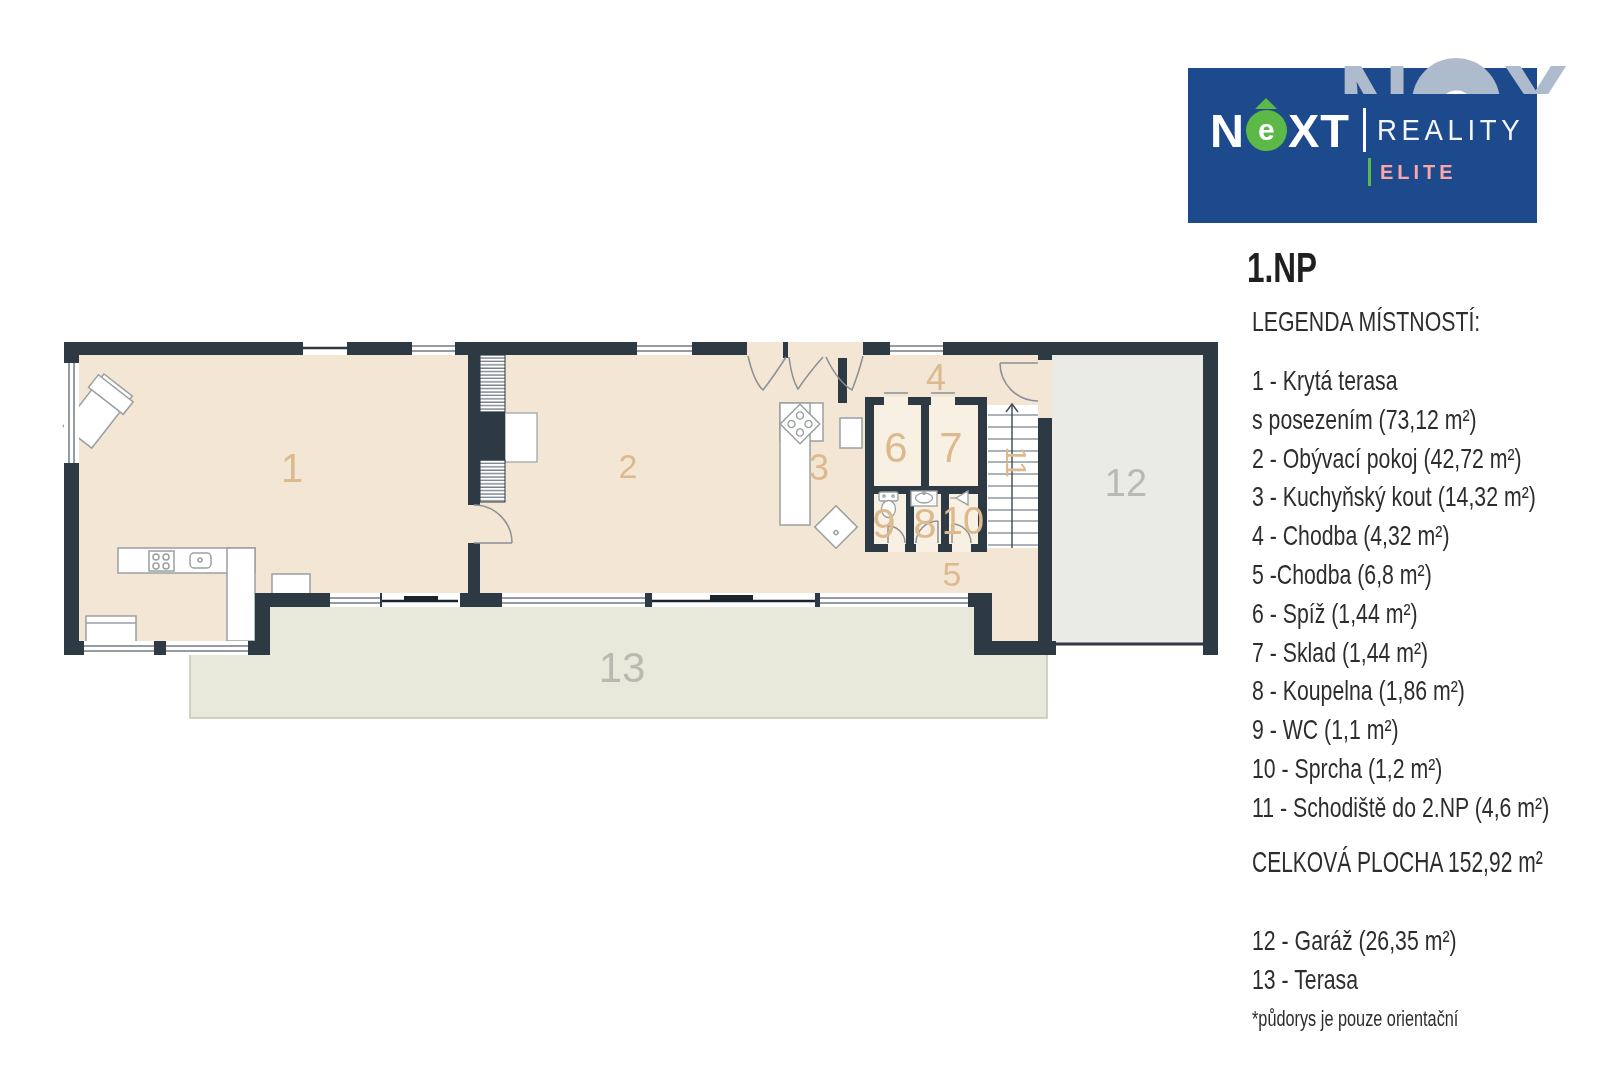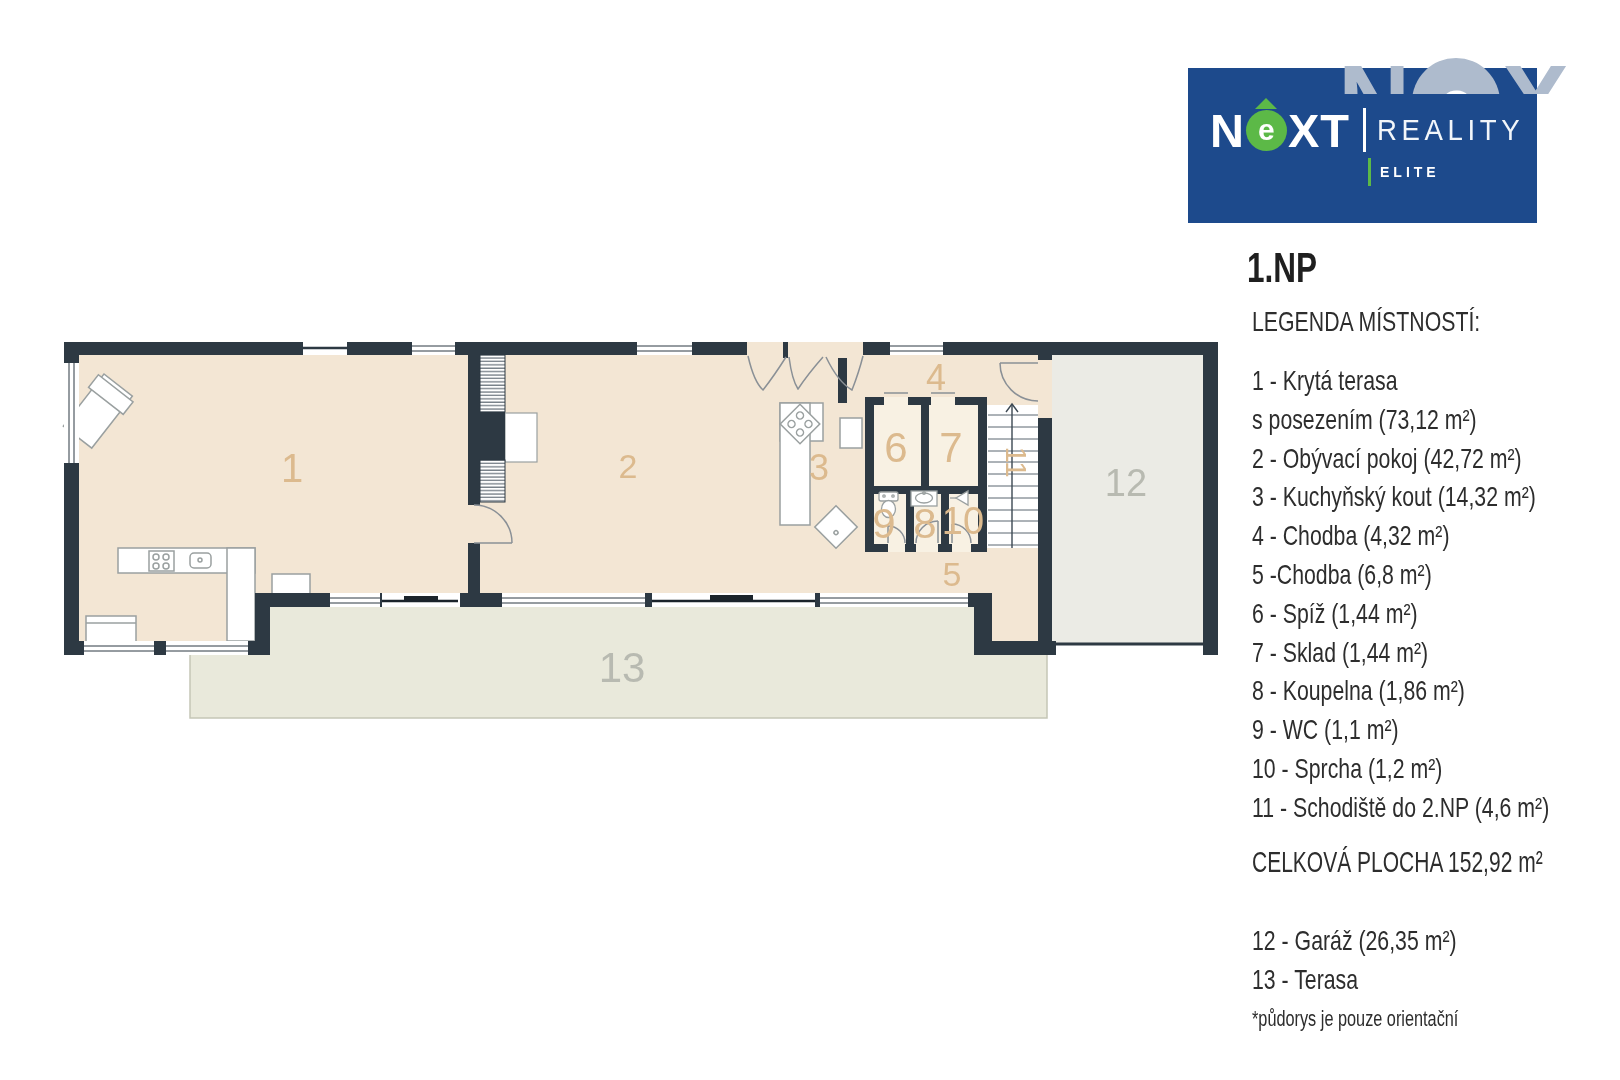--- a/index.html
+++ b/index.html
@@ -14,21 +14,21 @@
             margin:0 1px;display:flex;align-items:center;justify-content:center;}
   .e-circle span{color:#ffffff;font-weight:bold;font-size:30px;line-height:1;}
   .e-arrow{position:absolute;top:-12px;left:50%;transform:translateX(-50%);width:0;height:0;
            border-left:11px solid transparent;border-right:11px solid transparent;
            border-bottom:11px solid #5cb947;}
   .brand-divider{width:3px;height:44px;background:#ffffff;margin:0 11px 0 13px;}
   .brand-reality{color:#f2f6fa;font-size:30px;letter-spacing:5px;font-weight:400;
                  transform:scaleX(0.92);transform-origin:0 50%;}
   .elite-row{position:absolute;left:180px;top:90px;display:flex;align-items:center;gap:9px;}
   .elite-bar{width:3px;height:28px;background:#5cb947;}
-  .brand-elite{color:#ffffff;font-size:14px;letter-spacing:4px;font-weight:bold;}
+  .brand-elite{color:#fca5a5;font-size:20px;letter-spacing:4px;font-weight:bold;}
   .watermark{left:1338px;top:52px;width:282px;height:42px;overflow:hidden;z-index:3;
              display:flex;align-items:flex-start;color:#aebbcd;}
   .wm-letter{font-size:100px;font-weight:bold;line-height:1;margin-top:-2px;}
   .wm-circle{width:88px;height:88px;border-radius:50%;background:#aebbcd;flex:0 0 auto;
              margin:6px 2px 0 2px;display:flex;align-items:center;justify-content:center;}
   .wm-circle span{color:#ffffff;font-weight:bold;font-size:62px;line-height:1;}
   
   .page-title{left:1247px;top:244px;font-size:42px;font-weight:600;color:#1f1f1f;
               transform:scaleX(0.75);transform-origin:0 0;white-space:nowrap;}
   .legend-heading{left:1252px;top:306px;font-size:28px;color:#2d2d2d;

